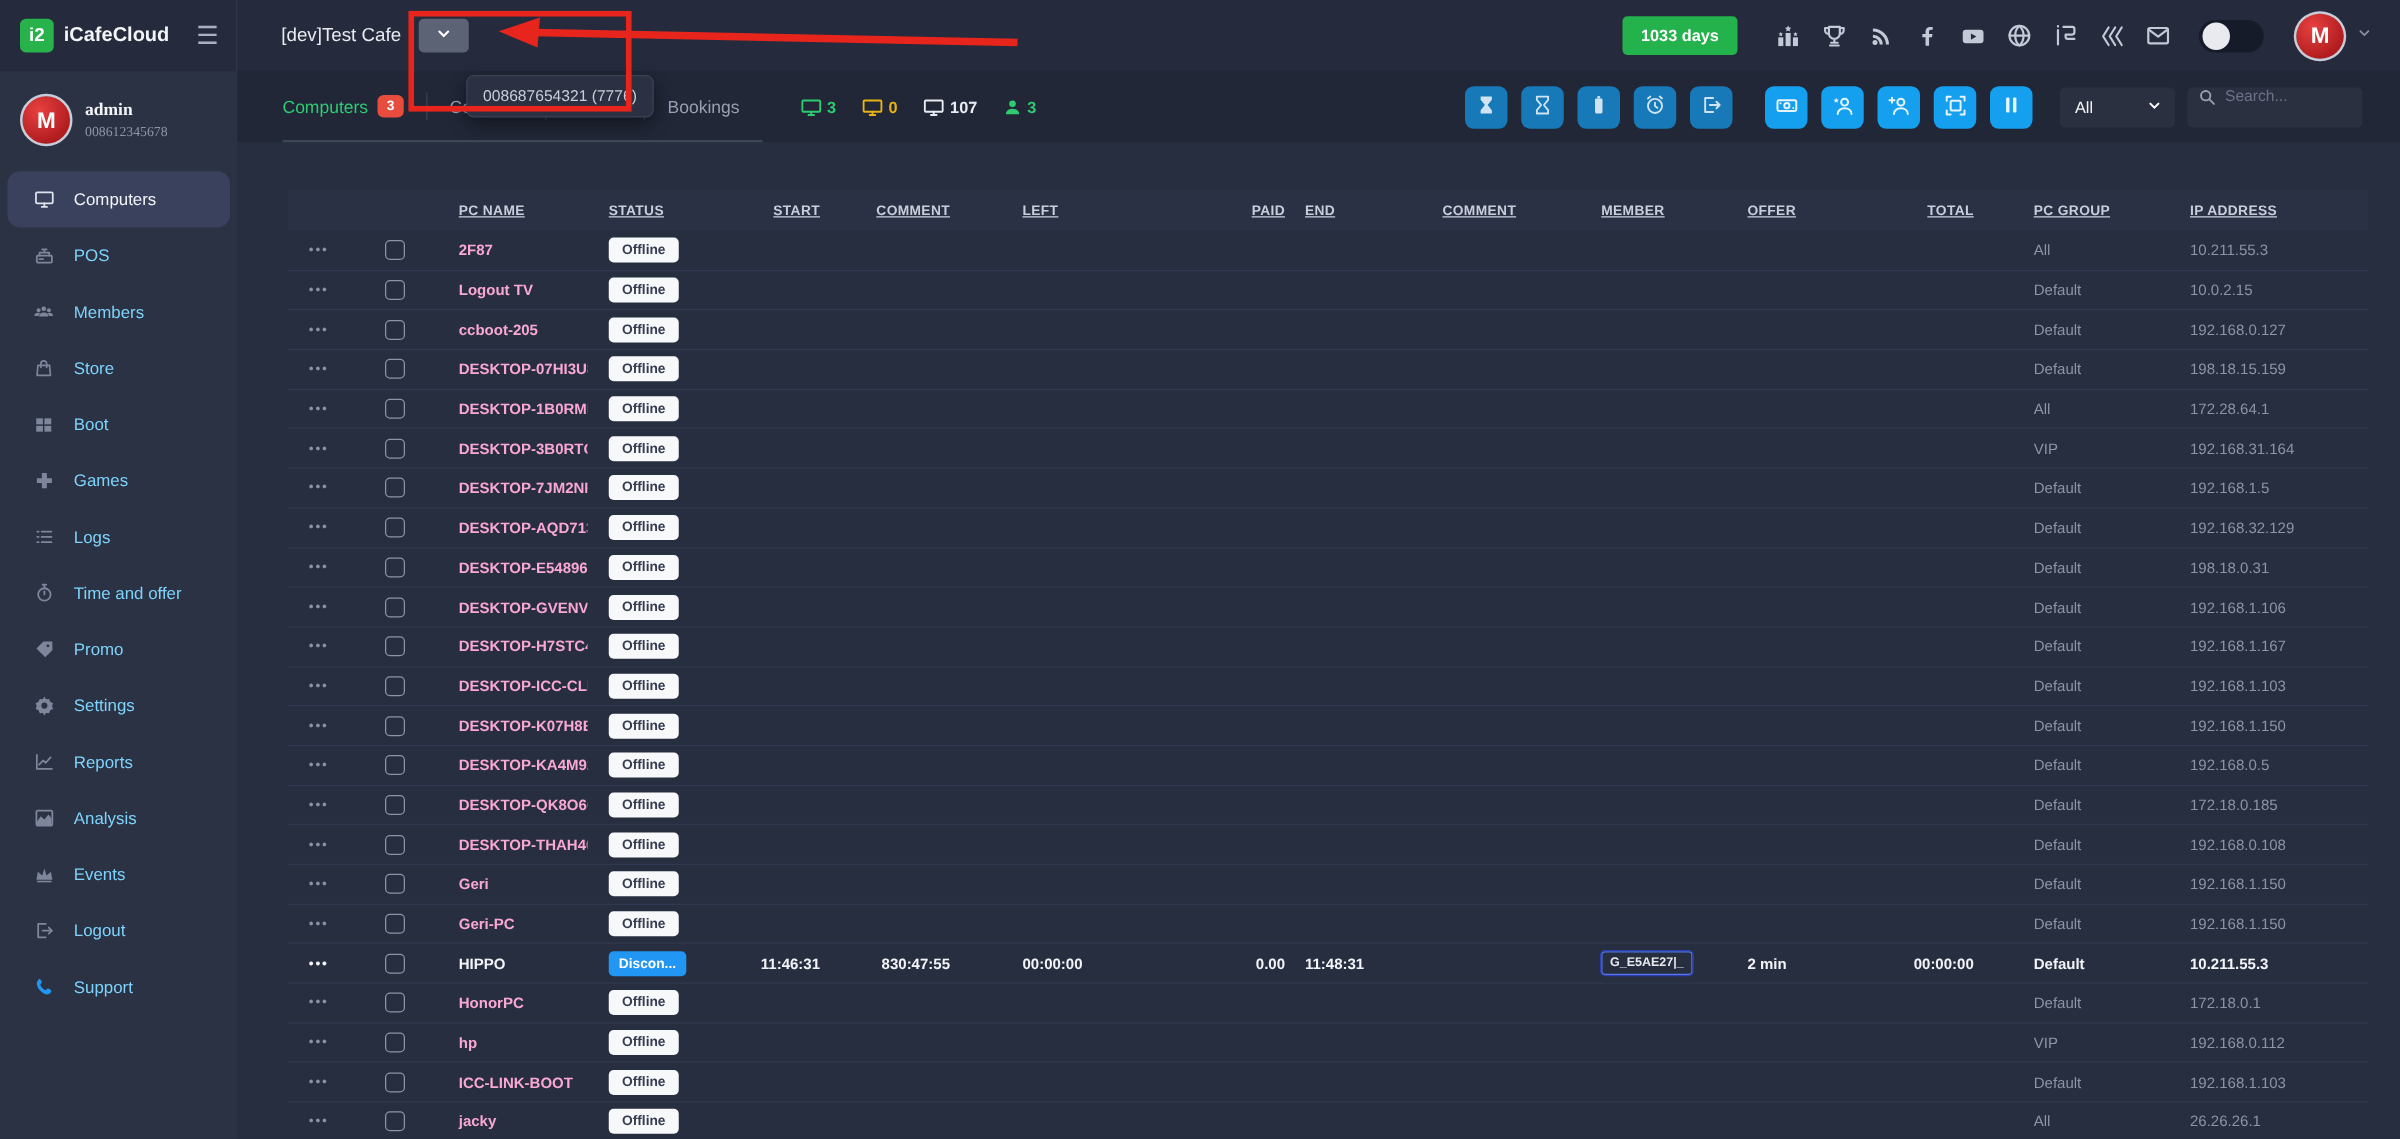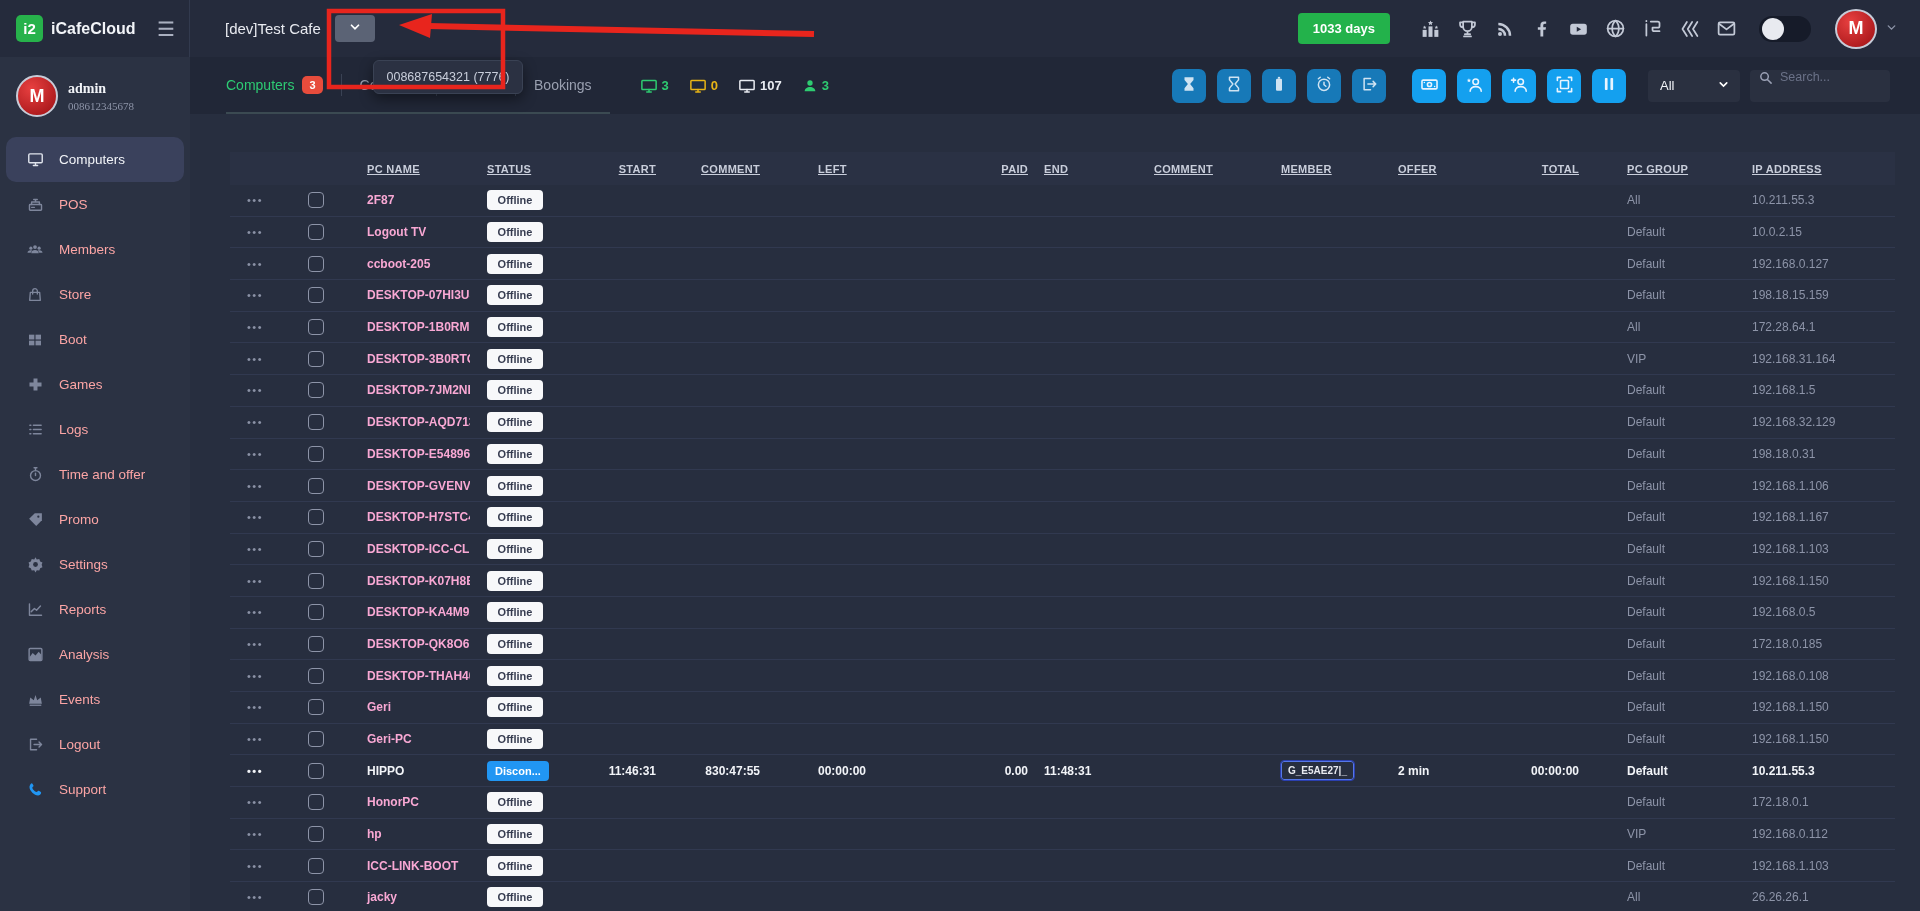--- a/index.html
+++ b/index.html
@@ -12,21 +12,21 @@
   .logo-row { height:57px; background:#252b3c; display:flex; align-items:center; padding:0 14px 0 16px; border-right:1px solid #323a4e; }
   .logo-box { width:27px; height:27px; background:#27b24b; border-radius:5px; color:#fff; font-weight:bold; font-size:15px; display:flex; align-items:center; justify-content:center; }
   .logo-text { color:#f2f4f8; font-size:16px; font-weight:bold; margin-left:8px; flex:1; }
   .hamburger { color:#aab0c0; font-size:20px; cursor:pointer; letter-spacing:0; }
   .user-panel { display:flex; align-items:center; padding:18px 14px 14px 16px; }
   .avatar { width:42px; height:42px; border-radius:50%; background:radial-gradient(circle at 35% 30%, #e84040, #9c0f13); border:2px solid #c7ccd8; color:#fff; font-weight:bold; font-size:18px; display:flex; align-items:center; justify-content:center; flex:0 0 42px; }
   .user-meta { margin-left:10px;font-family:Liberation Serif, serif; }
   .user-name { color:#f2f4f8; font-size:14px; font-weight:bold; }
   .user-account { color:#8d94a8; font-size:11px; margin-top:3px; }
   .side-nav { margin-top:6px; }
-  .side-item { height:45px; display:flex; align-items:center; padding-left:26px; color:#fca5a5; font-size:13.5px; cursor:pointer; }
+  .side-item { height:45px; display:flex; align-items:center; padding-left:26px; color:#7dd3fc; font-size:13.5px; cursor:pointer; }
   .side-item .icon { width:18px; height:18px; margin-right:15px; color:#7e869c; display:inline-flex; align-items:center; justify-content:center; }
   .side-item.active { background:#3a415c; border-radius:10px; margin:0 6px; padding-left:20px; color:#f2f4f8; }
   .side-item.active .icon { color:#dfe3ec; }
   .side-item.accent .icon { color:#2196f3; }
 
   
   .main { flex:1; display:flex; flex-direction:column; }
   .topbar { height:57px; background:#252b3c; display:flex; align-items:center; justify-content:space-between; padding:0 22px 0 35px; position:relative; }
   .cafe-area { display:flex; align-items:center; position:relative; }
   .cafe-title { color:#e8eaf0; font-size:15px; }

